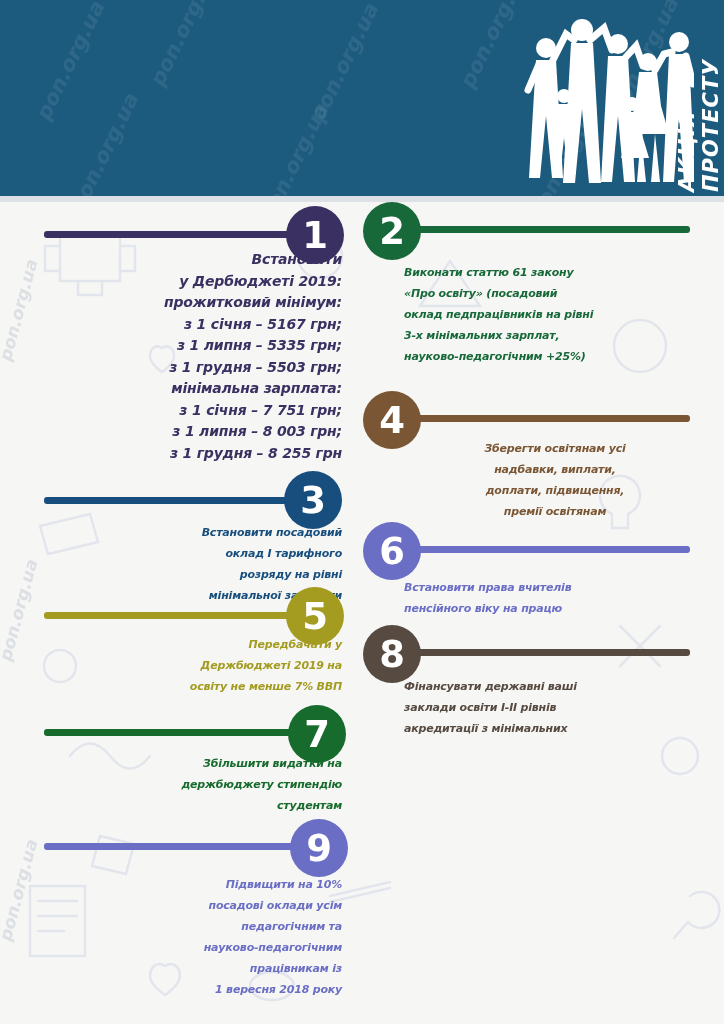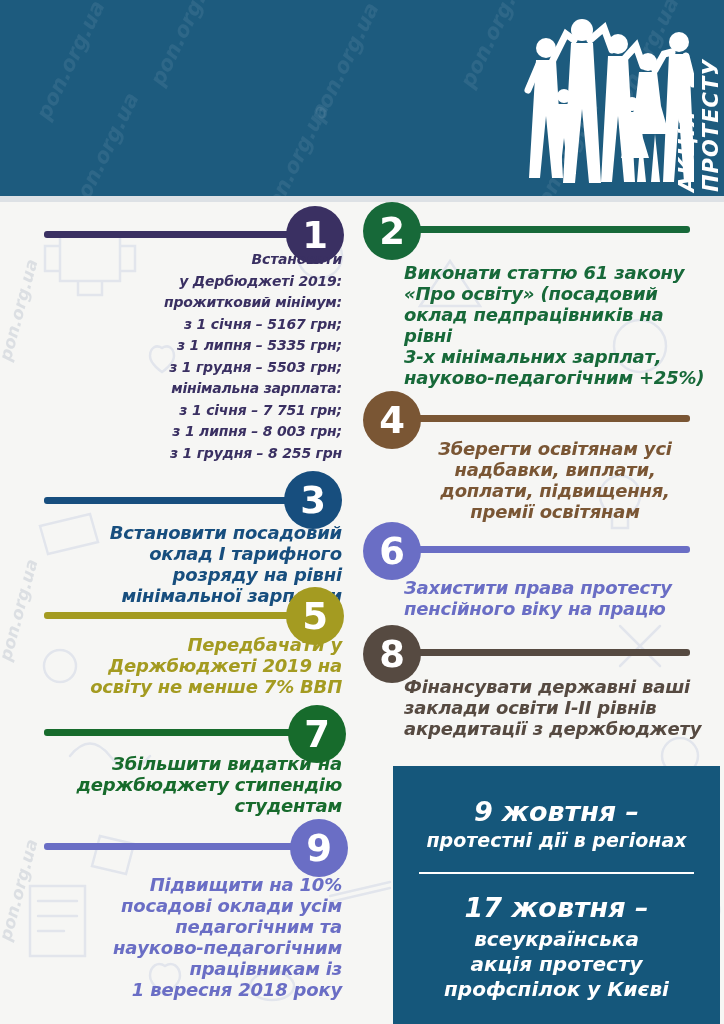--- a/index.html
+++ b/index.html
@@ -31,21 +31,21 @@
   .side-banner{position:absolute;right:1px;top:8px;height:184px;
       writing-mode:vertical-rl;transform:rotate(180deg);
       color:#ffffff;font-weight:bold;font-style:italic;font-size:21px;
       letter-spacing:1px;display:flex;align-items:center;}
 
   
   .bar{position:absolute;height:7px;background:var(--accent);border-radius:3px;z-index:2;}
   .circle{position:absolute;width:58px;height:58px;border-radius:50%;
       background:var(--accent);color:#ffffff;display:flex;align-items:center;
       justify-content:center;font-size:37px;font-weight:bold;z-index:2;}
-  .dtext{position:absolute;font-weight:bold;font-style:italic;font-size:18px;
+  .dtext{position:absolute;font-weight:bold;font-style:italic;font-size:11px;
       line-height:21px;letter-spacing:-0.2px;color:var(--accent);
       white-space:pre-line;z-index:2;}
   .t-right{text-align:right;}
 
   .d1 .bar{left:44px;top:231px;width:248px;}
   .d1 .circle{left:286px;top:206px;}
   .d1 .dtext{left:30px;top:249px;width:312px;font-size:14px;line-height:21.5px;}
 
   .d2 .bar{left:394px;top:226px;width:296px;}
   .d2 .circle{left:363px;top:202px;}
@@ -209,54 +209,45 @@
     <div class="bar"></div>
     <div class="circle">5</div>
     <div class="dtext t-right">Передбачати у
 Держбюджеті 2019 на
 освіту не менше 7% ВВП</div>
   </section>
 
   <section class="demand d6" style="--accent: #6a6ec5;">
     <div class="bar"></div>
     <div class="circle">6</div>
-    <div class="dtext">Захистити права протесту
+    <div class="dtext">Встановити права вчителів
 пенсійного віку на працю</div>
   </section>
 
   <section class="demand d7" style="--accent: #176b2c;">
     <div class="bar"></div>
     <div class="circle">7</div>
     <div class="dtext t-right">Збільшити видатки на
 держбюджету стипендію
 студентам</div>
   </section>
 
   <section class="demand d8" style="--accent: #564a41;">
     <div class="bar"></div>
     <div class="circle">8</div>
     <div class="dtext">Фінансувати державні ваші
 заклади освіти І-ІІ рівнів
-акредитації з держбюджету</div>
+акредитації з мінімальних</div>
   </section>
 
   <section class="demand d9" style="--accent: #6a6ec5;">
     <div class="bar"></div>
     <div class="circle">9</div>
     <div class="dtext t-right">Підвищити на 10%
 посадові оклади усім
 педагогічним та
 науково-педагогічним
 працівникам із
 1 вересня 2018 року</div>
   </section>
 
-  <footer class="footer" style="--accent: #15577b;">
-    <div class="ev-title">9 жовтня –</div>
-    <div class="ev-desc">протестні дії в регіонах</div>
-    <div class="footer-divider"></div>
-    <div class="ev-title">17 жовтня –</div>
-    <div class="ev-desc big">всеукраїнська
-акція протесту
-профспілок у Києві</div>
-  </footer>
 
 </div>
 
 </body></html>

